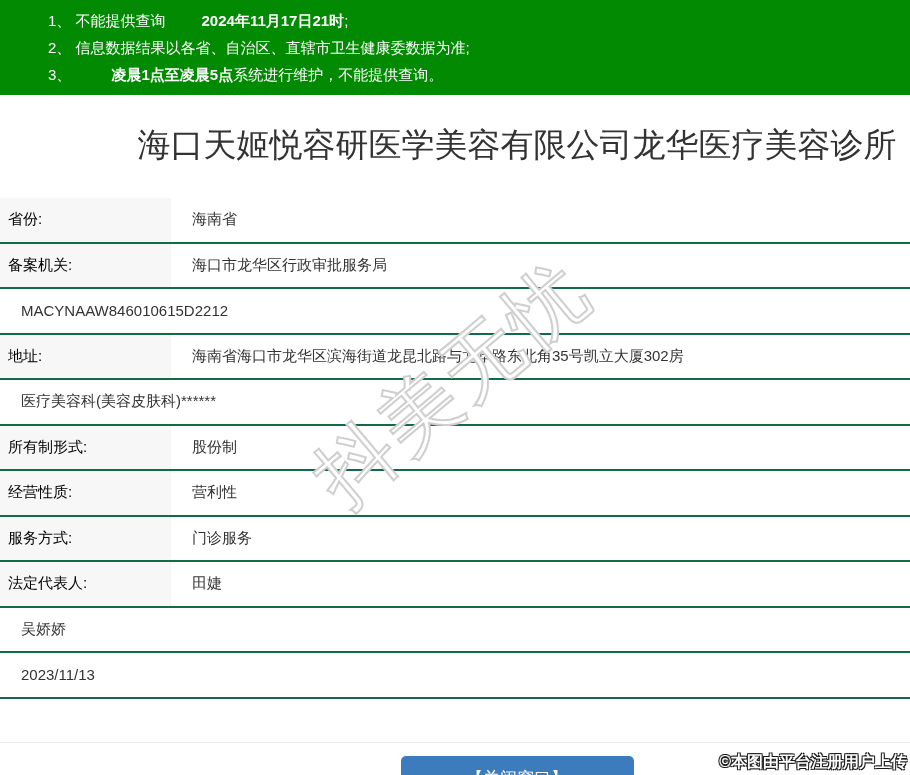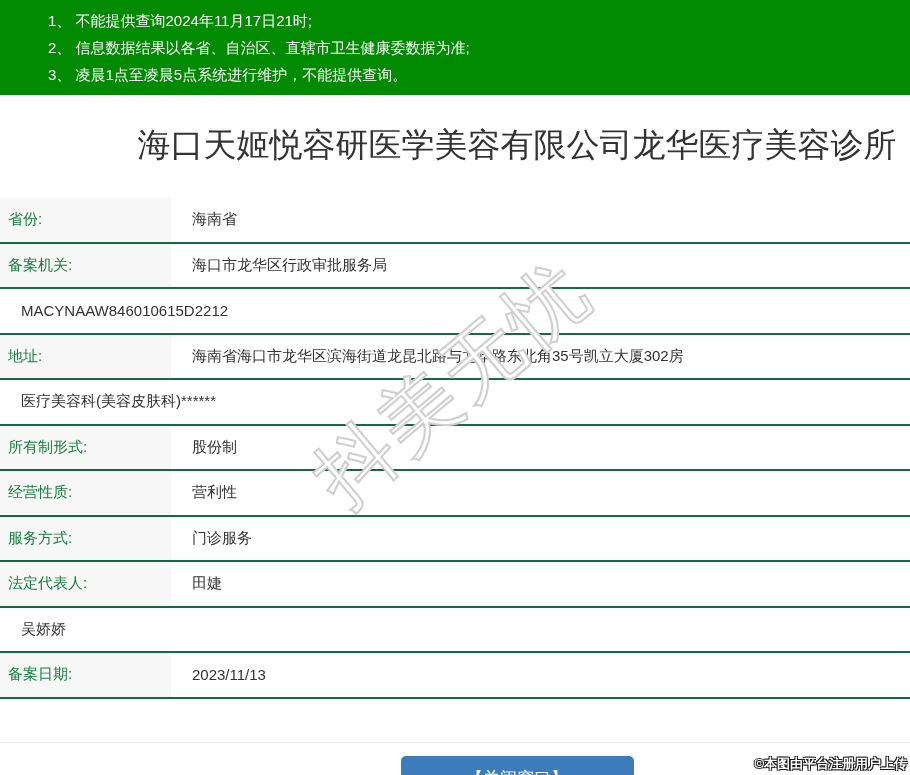--- a/index.html
+++ b/index.html
@@ -23,21 +23,21 @@
   .notice-bar {
     width: 100%;
     height: 95px;
     background: #038a03;
     color: #ffffff;
     padding: 7px 0 0 48px;
     font-size: 15px;
     line-height: 27px;
   }
   .notice-line { white-space: nowrap; }
-  .notice-line .b { font-weight: normal; }
+  .notice-line .b { font-weight: bold; margin-left: 36px; }
 
   
   .record-title {
     margin-top: 28px;
     text-align: center;
     font-size: 33px;
     font-weight: 400;
     color: #333333;
     letter-spacing: 0;
     white-space: nowrap;
@@ -56,21 +56,21 @@
     font-size: 15px;
     color: #333333;
   }
   .detail-label {
     width: 171px;
     align-self: stretch;
     display: flex;
     align-items: center;
     padding-left: 8px;
     background: #f7f7f7;
-    color: #15803d;
+    color: #000000;
   }
   .detail-value {
     flex: 1;
     padding-left: 21px;
     white-space: nowrap;
   }
 
   
   .footer-divider {
     margin-top: 43px;
@@ -108,21 +108,21 @@
     text-shadow: 0 0 2px #dcdcdc;
     pointer-events: none;
     z-index: 5;
   }
 
   
   .upload-stamp {
     position: absolute;
     right: 3px;
     bottom: 2px;
-    font-size: 13px;
+    font-size: 16px;
     font-weight: bold;
     color: #ffffff;
     text-shadow:
       -1px -1px 0 #1a1a1a, 1px -1px 0 #1a1a1a,
       -1px 1px 0 #1a1a1a, 1px 1px 0 #1a1a1a;
     z-index: 6;
     white-space: nowrap;
   }
 </style>
 </head>
@@ -171,21 +171,20 @@
         <div class="detail-value">门诊服务</div>
       </div>
       <div class="detail-row">
         <div class="detail-label">法定代表人:</div>
         <div class="detail-value">田婕</div>
       </div>
       <div class="detail-row">
         <div class="detail-value">吴娇娇</div>
       </div>
       <div class="detail-row">
-        <div class="detail-label">备案日期:</div>
         <div class="detail-value">2023/11/13</div>
       </div>
     </div>
 
     <hr class="footer-divider">
 
     <button class="close-button">【关闭窗口】</button>
   </div>
 
   <div class="watermark">抖美无忧</div>

